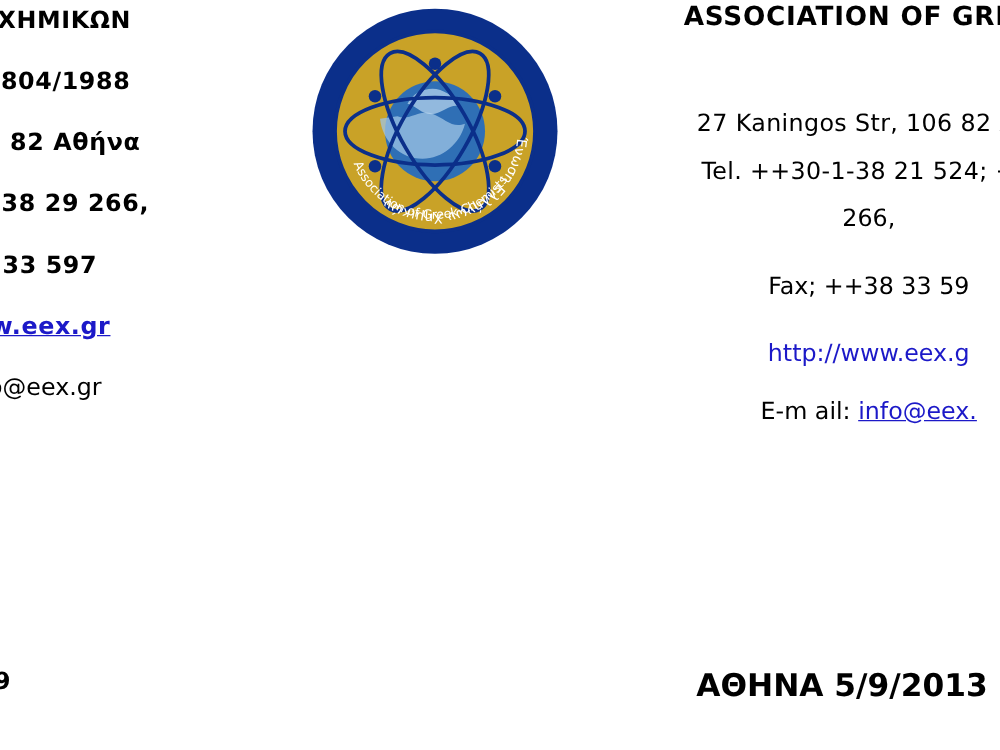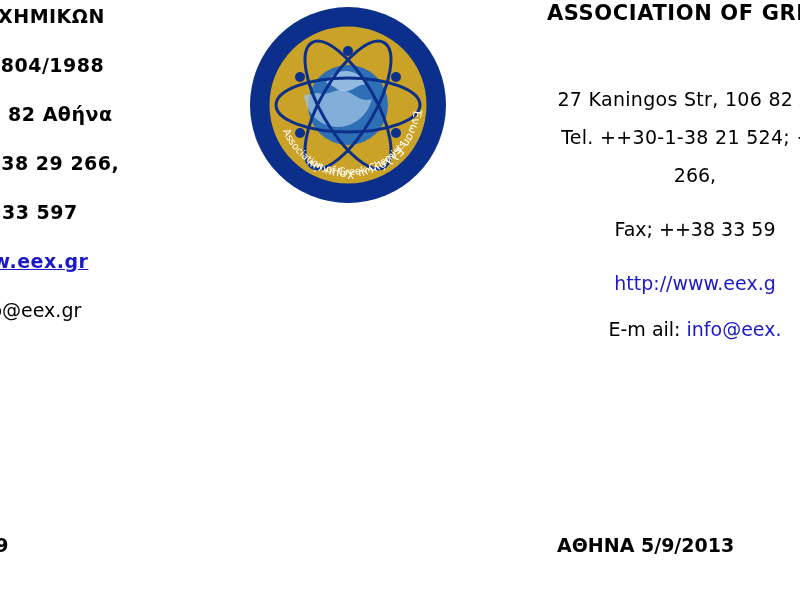--- a/index.html
+++ b/index.html
@@ -69,20 +69,21 @@
     display: block;
   }
   .col-right .ln.tight {
     line-height: 38px;
   }
   .col-right .link {
     color: #1c19c8;
     text-decoration: none;
   }
   .col-right .link.ul {
+    text-decoration: underline;
     margin-top: 48px;
   }
   .col-right .spaced {
     letter-spacing: 0.3px;
   }
 
   
   .logo {
     position: absolute;
     left: 248px;
@@ -98,21 +99,21 @@
     left: -18px;
     top: 534px;
     font-size: 19px;
     font-weight: bold;
     white-space: nowrap;
   }
   .footer-right {
     position: absolute;
     left: 557px;
     top: 534px;
-    font-size: 19px;
+    font-size: 25px;
     font-weight: bold;
     white-space: nowrap;
   }
 </style>
 </head>
 <body>
 
 <div class="page">
 
   <div class="col-left">

